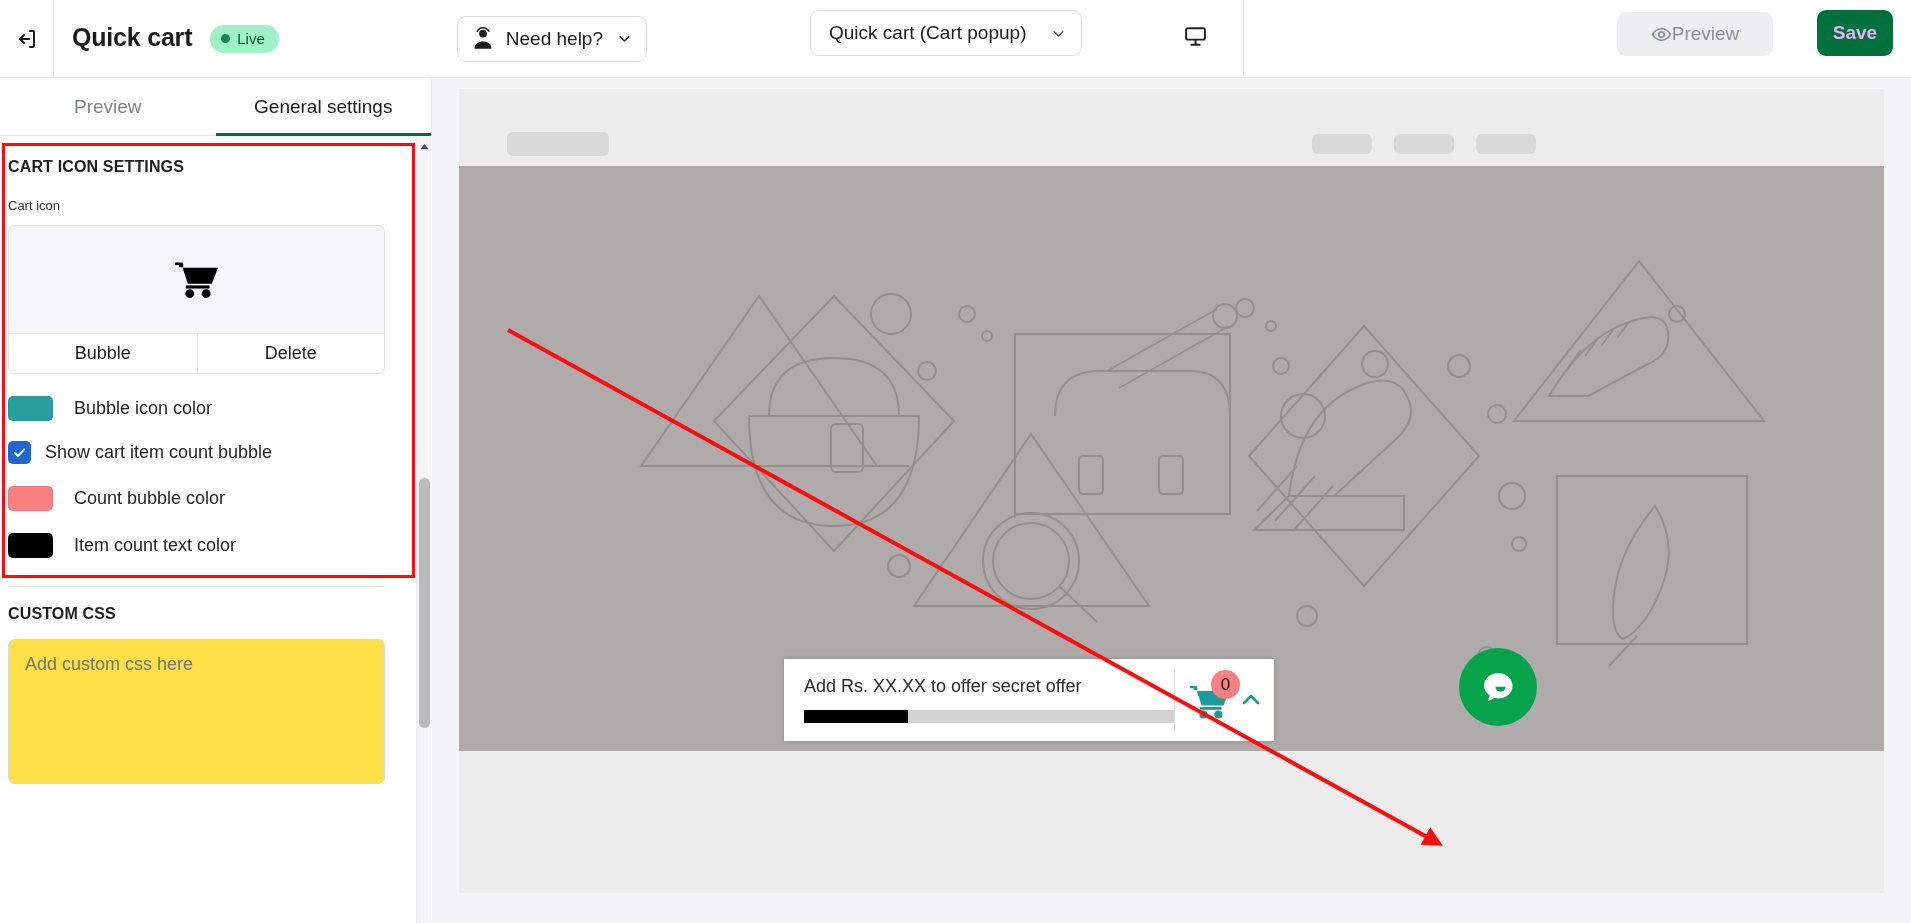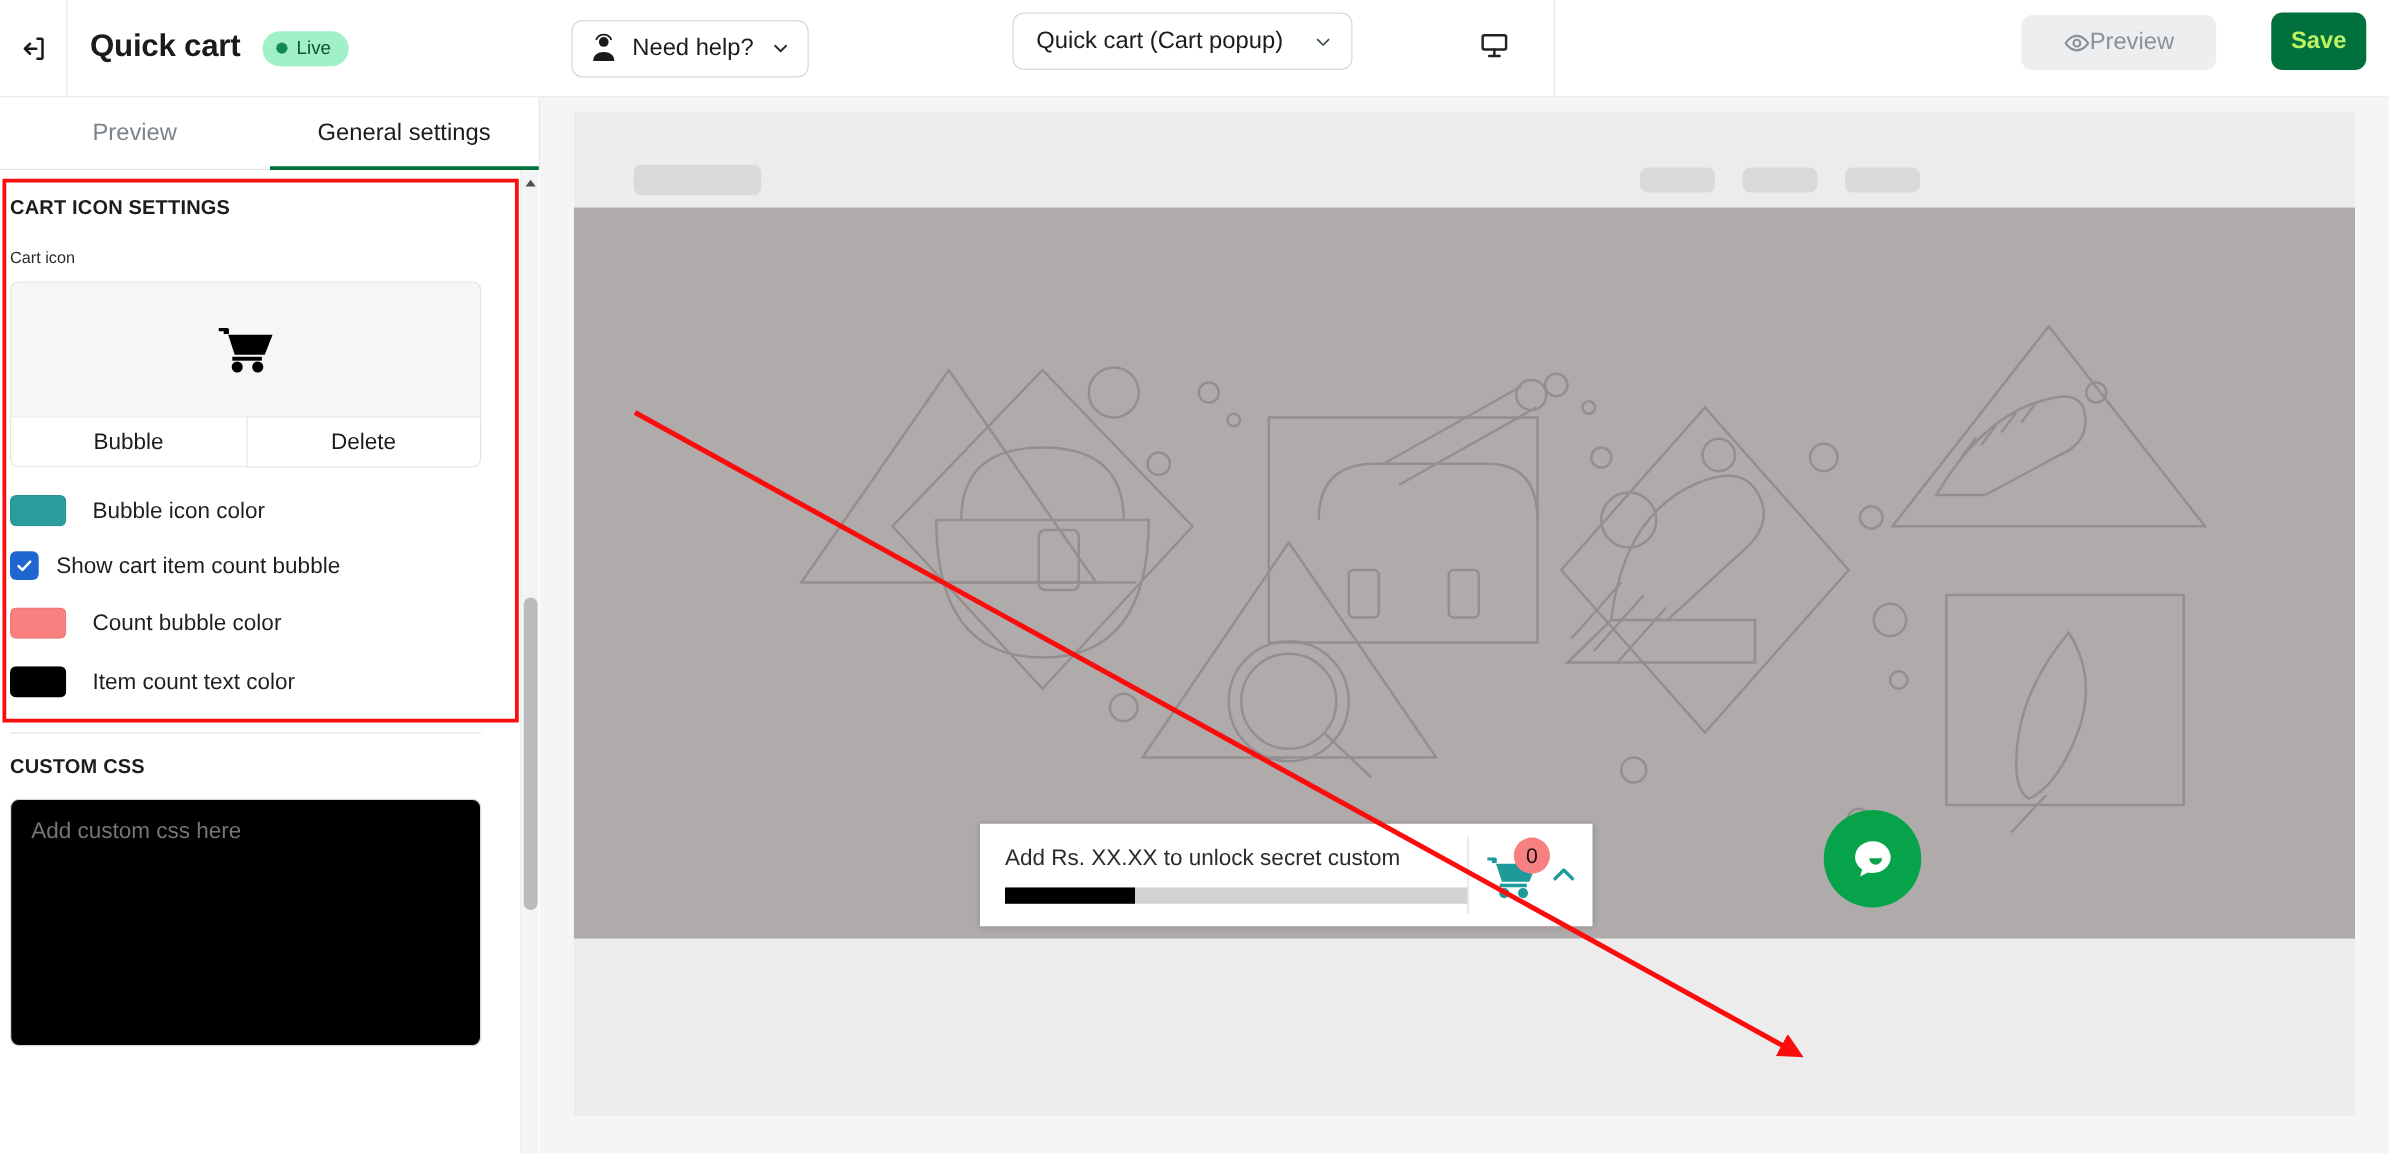--- a/index.html
+++ b/index.html
@@ -78,21 +78,21 @@
     display: inline-flex; align-items: center; justify-content: center; 
     width: 156px; height: 44px; border-radius: 9px;
     background: #eceef0; border: 0; color: #8a9199;
     font-size: 19px; cursor: pointer;
   }
   .eye-icon { width: 21px; height: 21px; display: block; }
 
   .save-btn {
     position: absolute; right: 18px; top: 10px;
     width: 76px; height: 46px; border-radius: 9px;
-    background: #00703c; border: 0; color: #bef264;
+    background: #00703c; border: 0; color: #f0abfc;
     font-size: 19px; font-weight: 600; cursor: pointer;
   }
 
   
   .left-panel {
     position: absolute; left: 0; top: 78px; width: 432px; height: 845px;
     background: #ffffff; border-right: 1px solid #e6e8ea;
   }
   .tabs { display: flex; height: 58px; border-bottom: 1px solid #e4e6e8; }
   .tab {
@@ -145,22 +145,22 @@
   .checkbox {
     width: 23px; height: 23px; border-radius: 5px; background: #2066d1;
     display: flex; align-items: center; justify-content: center; flex: 0 0 23px; cursor: pointer;
   }
   .checkbox svg { width: 15px; height: 15px; display: block; color: #ffffff; }
   .check-row .row-label { font-size: 18px; color: #1f1f1f; margin-left: 14px; }
 
   .section-divider { height: 1px; background: #e4e6e8; margin-top: 28px; width: 377px; }
 
   .css-textarea {
-    margin-top: 16px; width: 377px; height: 198px;
-    background: #000000; border: 1px solid #d3d7da; border-radius: 7px;
+    margin-top: 16px; width: 377px; height: 145px;
+    background: #fde047; border: 1px solid #d3d7da; border-radius: 7px;
     padding: 14px 16px; font-size: 18px; color: #6f7780;
     font-family: "Liberation Sans", sans-serif; resize: none; outline: none;
   }
 
   
   .panel-scrollbar {
     position: absolute; left: 416px; top: 58px; width: 15px; height: 787px;
     background: #f3f4f5; border-left: 1px solid #ededed;
   }
   .sb-arrow-up {
@@ -448,21 +448,21 @@
           <circle cx="1028" cy="490" r="9"></circle>
           <circle cx="440" cy="400" r="11"></circle>
           <circle cx="1053" cy="330" r="13"></circle>
         </svg>
       </div>
 
       <div class="store-footer"></div>
 
       <div class="cart-bar">
         <div class="cart-bar-left">
-          <div class="cart-bar-text">Add Rs. XX.XX to unlock secret custom</div>
+          <div class="cart-bar-text">Add Rs. XX.XX to offer secret offer</div>
           <div class="progress-track" style="background: rgb(210, 210, 210);">
             <div class="progress-fill" style="background: rgb(0, 0, 0); width: 28%;"></div>
           </div>
         </div>
         <div class="cart-bar-sep"></div>
         <div class="cart-bar-right">
           <div class="mini-cart-wrap">
             <svg class="mini-cart" viewBox="0 0 28 24" fill="currentColor" style="color: rgb(31, 154, 154);">
               <path d="M0.6 1.3h4.1c0.5 0 0.9 0.4 0.9 0.9v2.0h-2.6v-1.3h-2.4z"></path>
               <path d="M5.2 4.6h21.6l-3.8 9.7h-14.6z"></path>

